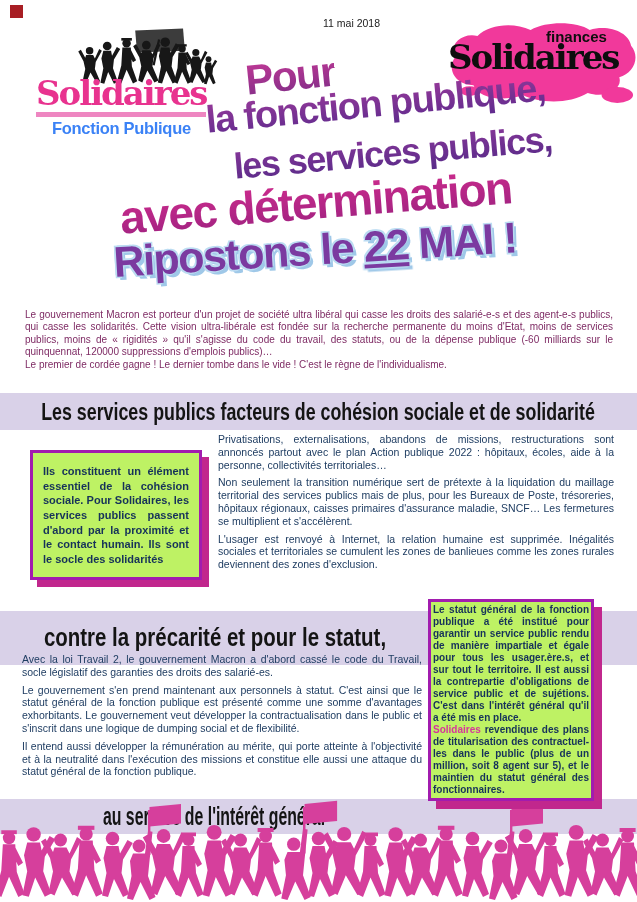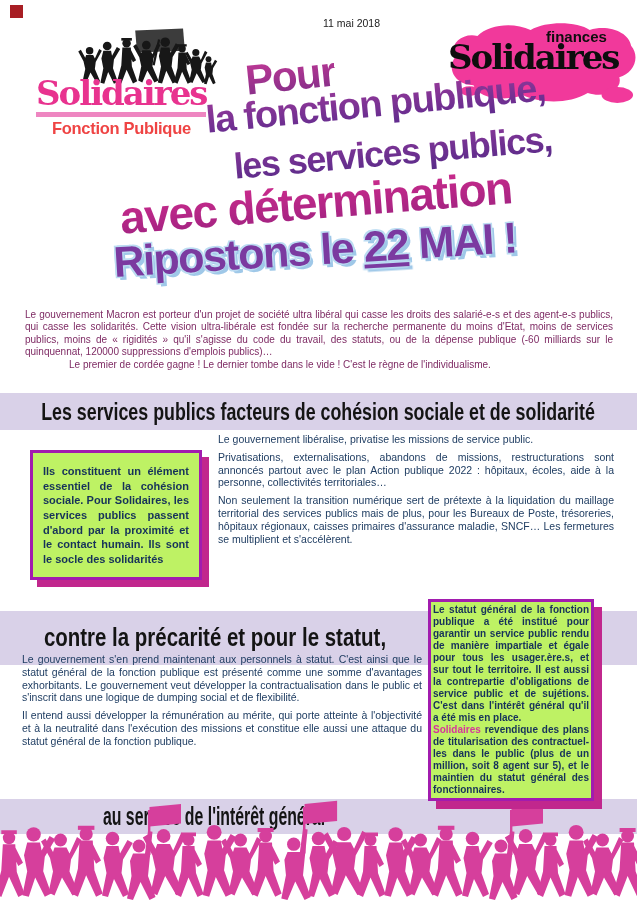--- a/index.html
+++ b/index.html
@@ -7,21 +7,21 @@
         font-family:"Liberation Sans",sans-serif;margin:0 auto;}
 
   .corner-square{position:absolute;left:10px;top:5px;width:13px;height:13px;background:#a81e24;}
   .date{position:absolute;left:323px;top:17px;font-size:10.5px;color:#222;}
 
   
   .logo-crowd-black{position:absolute;left:80px;top:27px;width:138px;height:62px;color:#171717;overflow:visible;}
   .logo-left-name{position:absolute;left:36px;top:76px;font-family:"DejaVu Serif",serif;font-weight:bold;
                   font-size:34px;line-height:34px;letter-spacing:-2px;color:#e8338f;}
   .logo-left-rule{position:absolute;left:36px;top:112px;width:170px;height:5px;background:#ee86c1;}
-  .logo-left-sub{position:absolute;left:52px;top:119px;font-size:16.5px;font-weight:bold;color:#ef4444;letter-spacing:-0.3px;}
+  .logo-left-sub{position:absolute;left:52px;top:119px;font-size:16.5px;font-weight:bold;color:#3b82f6;letter-spacing:-0.3px;}
 
   
   .brush-svg{position:absolute;left:440px;top:20px;width:197px;height:84px;overflow:visible;}
   .logo-right-name{position:absolute;left:448px;top:40px;font-family:"DejaVu Serif",serif;font-weight:bold;
                    font-size:34px;line-height:34px;letter-spacing:-2px;color:#0e0e0e;}
   .logo-right-sup{position:absolute;left:546px;top:28px;font-size:15px;font-weight:bold;color:#0e0e0e;}
 
   
   .t{position:absolute;font-weight:800;white-space:nowrap;letter-spacing:-1.5px;transform-origin:left top;}
   .t1{left:243px;top:57px;font-size:42px;transform:rotate(-6deg);}
@@ -35,21 +35,21 @@
   @supports (-webkit-background-clip: text) {
     .g1{background:linear-gradient(180deg,#c73a97,#7c2d87);-webkit-background-clip:text;color:transparent;}
     .g2{background:linear-gradient(180deg,#9a3a9a,#5f2b8e);-webkit-background-clip:text;color:transparent;}
     .g3{background:linear-gradient(180deg,#8a389a,#562a88);-webkit-background-clip:text;color:transparent;}
     .g4{background:linear-gradient(180deg,#d12c8e,#9c2280);-webkit-background-clip:text;color:transparent;}
   }
 
   
   .intro{position:absolute;left:25px;top:309px;width:588px;color:#7e2a63;font-size:10px;line-height:1.24;}
   .intro p{margin:0;text-align:justify;}
-  .intro p.last{text-align:left;margin-left:44px;}
+  .intro p.last{text-align:left;}
 
   
   .band{position:absolute;left:0;width:637px;background:#d9d1e8;}
   .band1{top:393px;height:37px;}
   .band2{top:611px;height:54px;}
   .band3{top:799px;height:35px;}
   .band-text{position:absolute;top:50%;white-space:nowrap;font-weight:bold;color:#141414;}
   .band1 .band-text{left:318px;font-size:22px;transform:translate(-50%,-50%) scale(0.81,1.1);}
   .band2 .band-text{left:215px;font-size:22px;transform:translate(-50%,-50%) scale(0.93,1.15);}
   .band3 .band-text{left:214px;font-size:22px;transform:translate(-50%,-50%) scale(0.72,1.15);}
@@ -141,30 +141,31 @@
 
   <div class="band band1">
     <div class="band-text">Les services publics facteurs de cohésion sociale et de solidarité</div>
   </div>
 
   <div class="callout callout-left">
     <p>Ils constituent un élément essentiel de la cohésion sociale. Pour Solidaires, les services publics passent d'abord par la proximité et le contact humain. Ils sont le socle des solidarités</p>
   </div>
 
   <div class="col col-right1">
-    <p>Le gouvernement libéralise, privatise les missions de service public.</p>
     <p>Privatisations, externalisations, abandons de missions, restructurations sont annoncés partout avec le plan Action publique 2022 : hôpitaux, écoles, aide à la personne, collectivités territoriales…</p>
     <p>Non seulement la transition numérique sert de prétexte à la liquidation du maillage territorial des services publics mais de plus, pour les Bureaux de Poste, trésoreries, hôpitaux régionaux, caisses primaires d'assurance maladie, SNCF… Les fermetures se multiplient et s'accélèrent.</p>
+    <p>L'usager est renvoyé à Internet, la relation humaine est supprimée. Inégalités sociales et territoriales se cumulent les zones de banlieues comme les zones rurales deviennent des zones d'exclusion.</p>
   </div>
 
   <div class="band band2">
     <div class="band-text">contre la précarité et pour le statut,</div>
   </div>
 
   <div class="col col-left2">
+    <p>Avec la loi Travail 2, le gouvernement Macron a d'abord cassé le code du Travail, socle législatif des garanties des droits des salarié-es.</p>
     <p>Le gouvernement s'en prend maintenant aux personnels à statut. C'est ainsi que le statut général de la fonction publique est présenté comme une somme d'avantages exhorbitants. Le gouvernement veut développer la contractualisation dans le public et s'inscrit dans une logique de dumping social et de flexibilité.</p>
     <p>Il entend aussi développer la rémunération au mérite, qui porte atteinte à l'objectivité et à la neutralité dans l'exécution des missions et constitue elle aussi une attaque du statut général de la fonction publique.</p>
   </div>
 
   <div class="callout callout-right">
     <p>Le statut général de la fonction publique a été institué pour garantir un service public rendu de manière impartiale et égale pour tous les usager.ère.s, et sur tout le territoire. Il est aussi la contrepartie d'obligations de service public et de sujétions. C'est dans l'intérêt général qu'il a été mis en place.</p>
     <p><span class="brand">Solidaires</span><span> revendique des plans de titularisation des contractuel-les dans le public (plus de un million, soit 8 agent sur 5), et le maintien du statut général des fonctionnaires.</span></p>
   </div>
 
   <div class="band band3">

